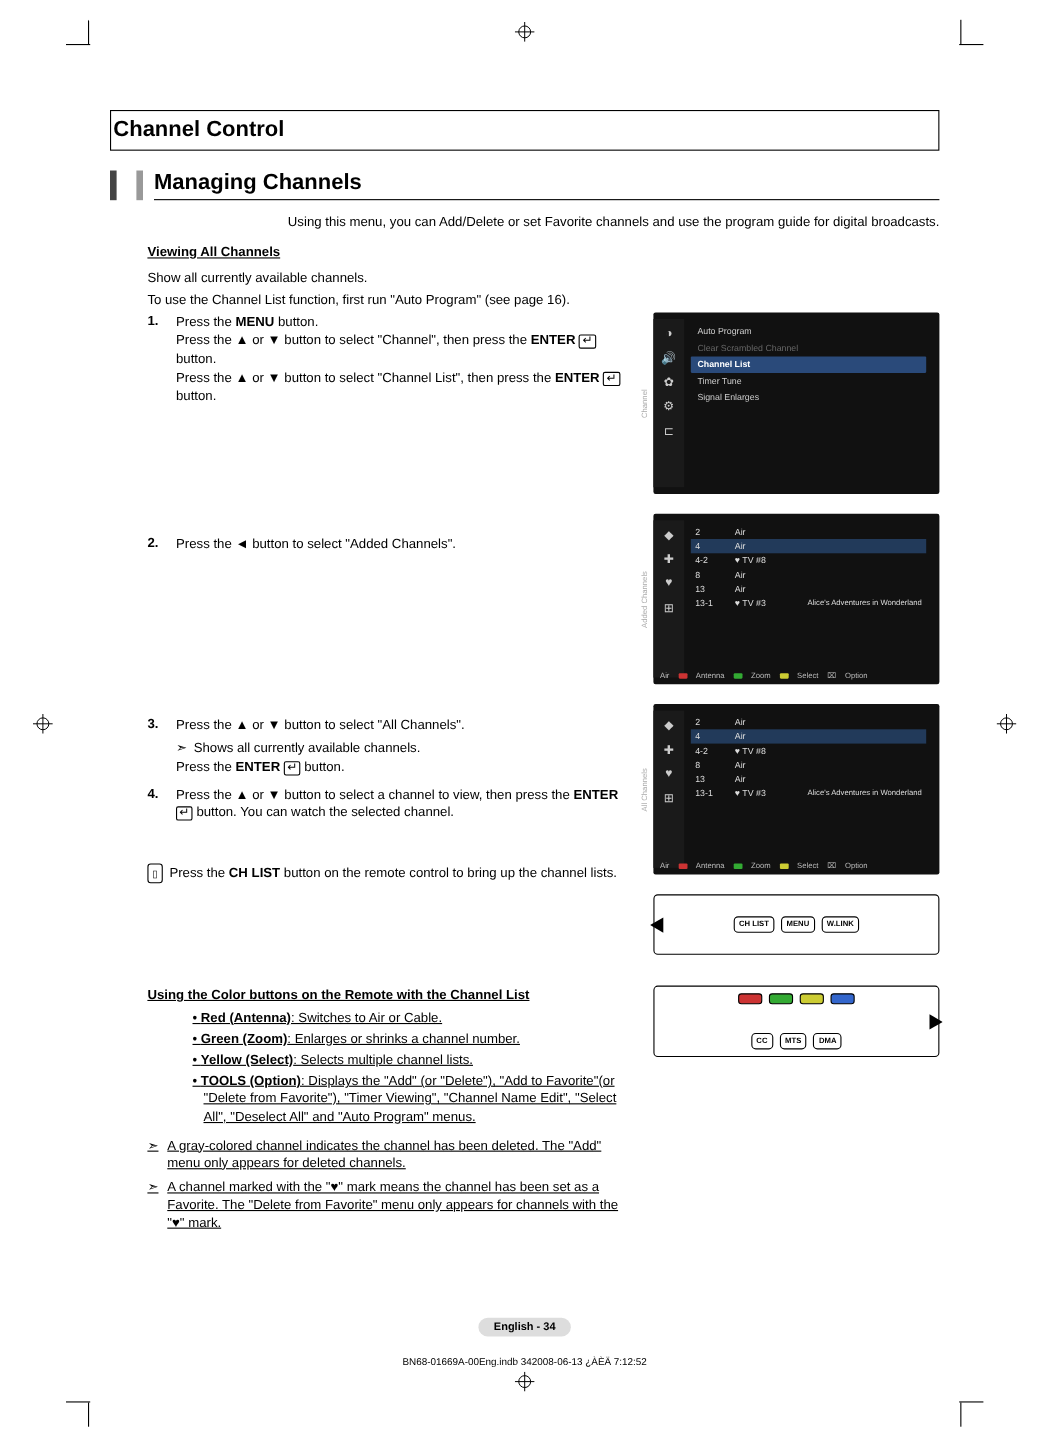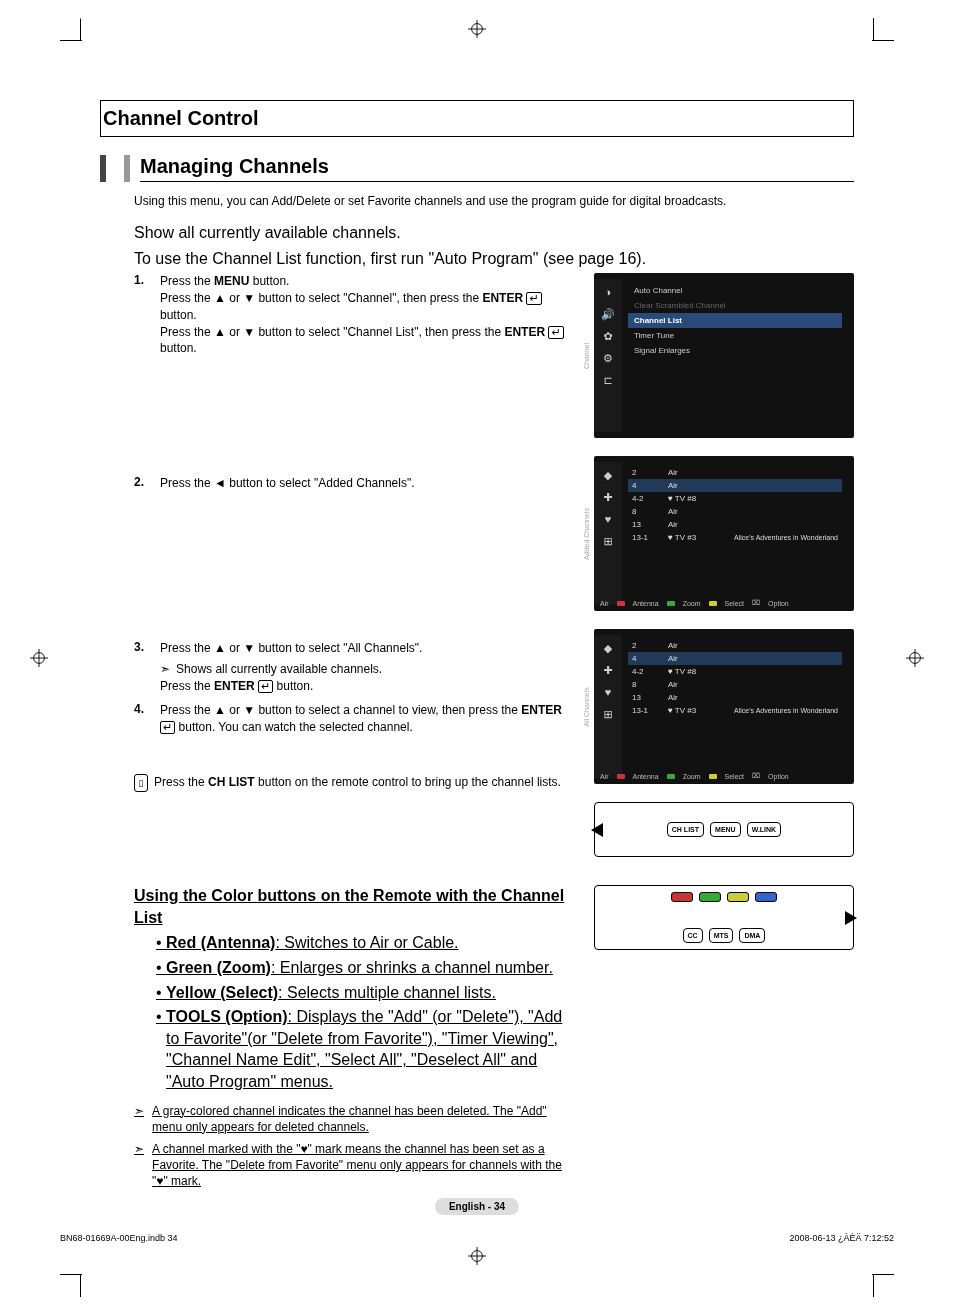--- a/index.html
+++ b/index.html
@@ -57,26 +57,26 @@
   .heading-bar {
     width: 6px; background: #444; margin-right: 18px;
   }
   .heading-bar2 {
     width: 6px; background: #999; margin-right: 10px;
   }
   .heading-text {
     font-size: 20px; font-weight: bold; padding: 0 0 3px 0;
     border-bottom: 1px solid #000; flex: 1;
   }
-  .intro { margin: 8px 0 14px 34px; font-size: 12px; }
+  .intro { margin: 8px 0 14px 34px; font-size: 12px; text-align: right; }
   .sub-u {
     margin-left: 34px; font-weight: bold; text-decoration: underline;
     margin-bottom: 8px; font-size: 12px;
   }
-  .para { margin-left: 34px; margin-bottom: 4px; font-size: 16px; line-height: 1.35; }
+  .para { margin-left: 34px; margin-bottom: 4px; font-size: 12px; line-height: 1.35; }
   .steps { margin-left: 34px; }
   .step { display: flex; margin-bottom: 8px; font-size: 12px; }
   .step-num { font-weight: bold; width: 26px; flex-shrink:0; }
   .step-body { flex: 1; line-height: 1.4; }
   .step-body .note-line { display:flex; gap:6px; margin-top:4px; }
   .note-sym { font-family: serif; }
   .enter-glyph { font-size:11px; border:1px solid #000; border-radius:2px; padding:0 2px; display:inline-block; line-height:1; }
   .remote-icon { display:inline-block; border:1px solid #000; border-radius:3px; width:14px; height:18px; text-align:center; font-size:9px; line-height:16px; vertical-align:middle; margin-right:6px;}
   .content-row { display:flex; gap:18px; align-items:flex-start; width:100%; }
   .left-col { flex:1; }
@@ -111,33 +111,33 @@
   .dot { width:8px;height:5px; display:inline-block; border-radius:1px;}
   .dot.r{background:#c33;} .dot.g{background:#3a3;} .dot.y{background:#cc3;}
   .remote-img {
     border:1px solid #000; border-radius:4px; padding:6px; height:55px;
     display:flex; gap:6px; align-items:center; justify-content:center; font-size:7px;
     position:relative;
   }
   .rbtn { border:1px solid #000; border-radius:4px; padding:3px 4px; font-size:7px; font-weight:bold;}
   .r-arrow { position:absolute; left:-4px; top:50%; transform:translateY(-50%); }
   .color-section { margin-top:28px;text-decoration:underline; }
-  .bullets { margin-left:56px; font-size:16px; }
+  .bullets { margin-left:75px; font-size:12px; }
   .bullets li { list-style:none; margin-bottom:3px; line-height:1.35; text-indent:-10px; padding-left:10px;}
   .bullets li::before { content:"• "; }
   .notes { margin-left:34px; margin-top:10px; font-size:12px; }
   .note-row { display:flex; gap:8px; margin-bottom:6px; line-height:1.35;}
   .note-row .sym { font-family:serif; flex-shrink:0;}
   .footer-pill {
     position:absolute; bottom:20px; left:50%; transform:translateX(-50%);
     background:#ddd; border-radius:10px; padding:3px 14px; font-size:10px; font-weight:bold;
   }
   .print-footer {
     position:absolute; bottom:72px; left:60px; right:60px;
-    display:flex; justify-content:space-between; font-size:9px; color:#000;
+    display:flex; justify-content:center; font-size:9px; color:#000;
   }
   .spacer { height: 140px; }
   .spacer2 { height: 110px; }
   .spacer3 { height: 30px; }
 </style>
 </head>
 <body>
 
 <svg class="reg-top" viewBox="0 0 20 20">
     <circle cx="10" cy="10" r="6" fill="none" stroke="#000"></circle>
@@ -175,20 +175,21 @@
   </div>
 
   <div class="heading-row">
     <div class="heading-bar"></div>
     <div class="heading-bar2"></div>
     <div class="heading-text">Managing Channels</div>
   </div>
 
   <p class="intro">Using this menu, you can Add/Delete or set Favorite channels and use the program guide for digital broadcasts.</p>
 
+  <p class="sub-u">Viewing All Channels</p>
 
   <p class="para">Show all currently available channels.</p>
   <p class="para">To use the Channel List function, first run "Auto Program" (see page 16).</p>
 
   <div class="content-row">
     <div class="left-col">
       <div class="steps">
         <div class="step">
           <div class="step-num">1.</div>
           <div class="step-body">
@@ -241,21 +242,21 @@
       <div class="tv-screen">
         <div class="tv-sidebar">
           <span class="vlabel">Channel</span>
           <span class="side-ico">◑</span>
           <span class="side-ico">🔊</span>
           <span class="side-ico">✿</span>
           <span class="side-ico">⚙</span>
           <span class="side-ico">⊏</span>
         </div>
         <div class="tv-main" id="tv1-main">
-            <div class="tv-item">Auto Channel</div>
+            <div class="tv-item">Auto Program</div>
             <div class="tv-item dim">Clear Scrambled Channel</div>
             <div class="tv-item sel">Channel List</div>
             <div class="tv-item">Timer Tune</div>
             <div class="tv-item">Signal Enlarges</div>
           </div>
       </div>
       <div style="height:18px"></div>
 
       <div class="tv-screen short">
         <div class="tv-sidebar">

